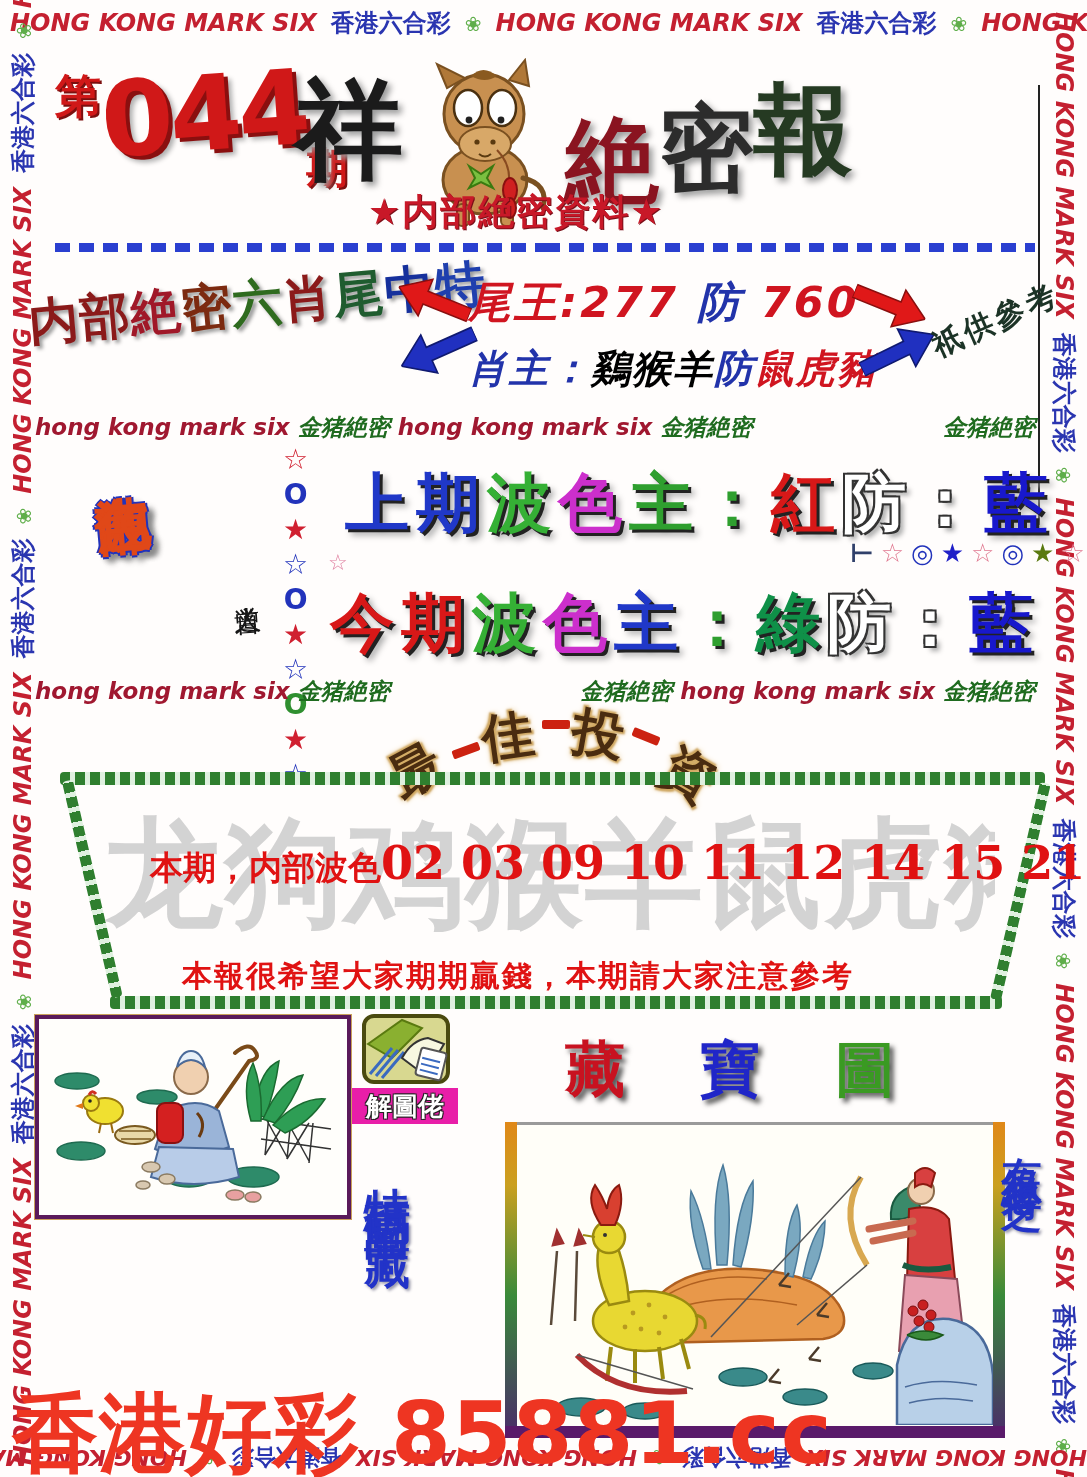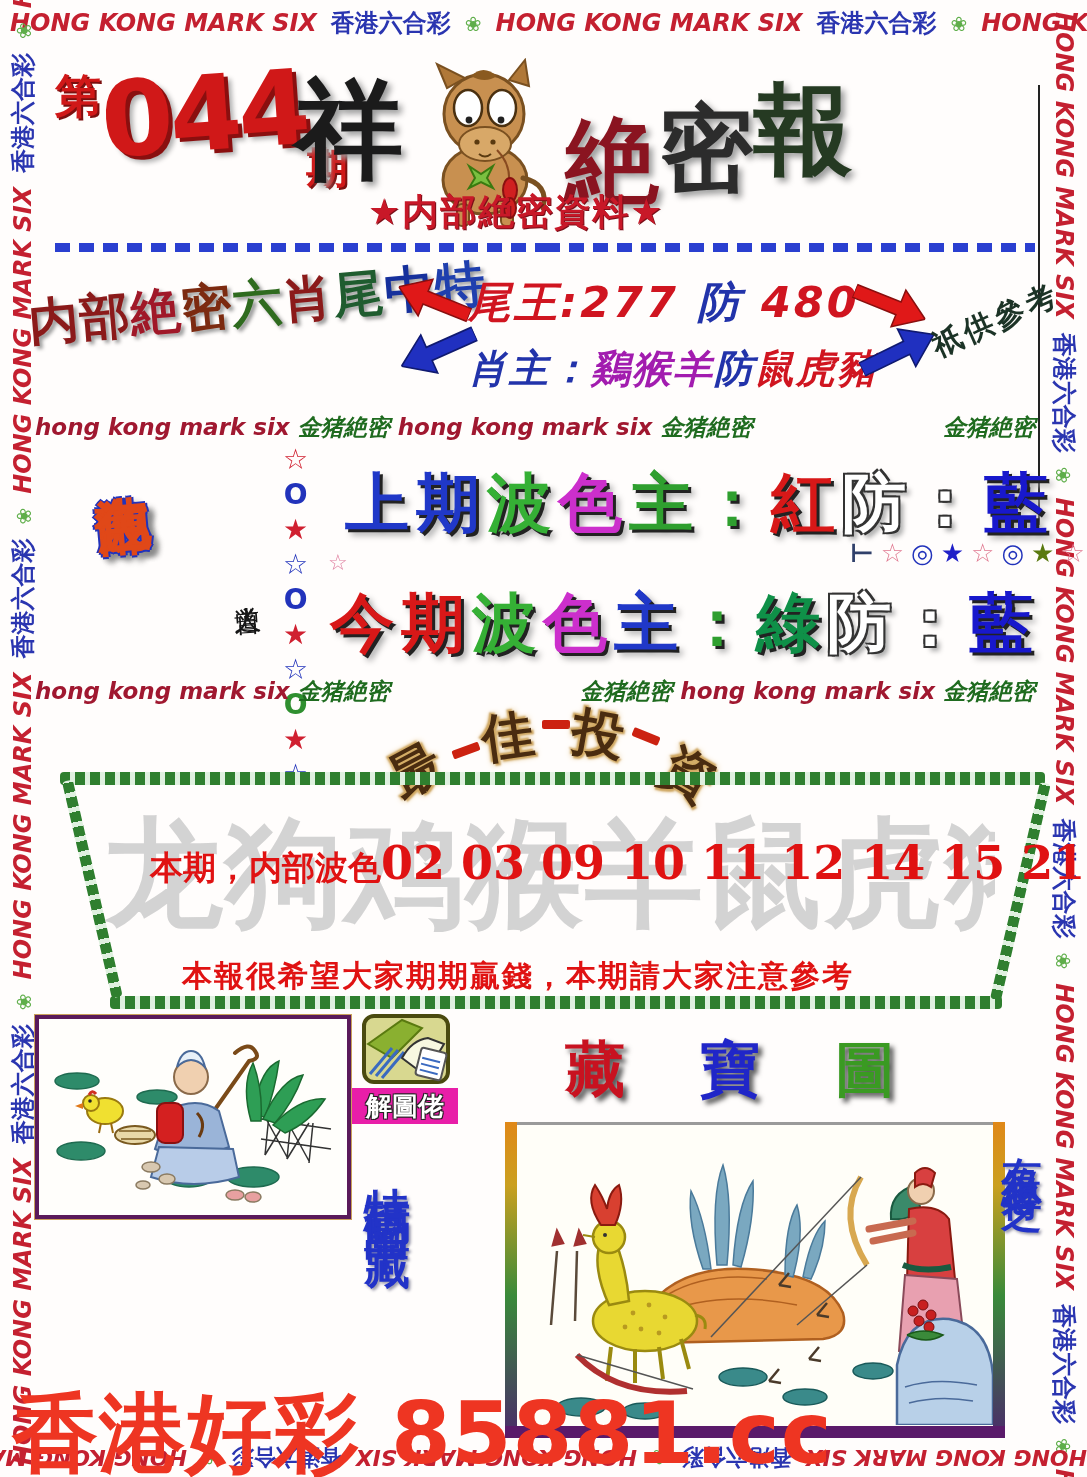--- a/index.html
+++ b/index.html
@@ -172,22 +172,22 @@
 
   <div id="tips-heading" class="abs"><span style="color: rgb(139, 26, 26);">内</span><span style="color: rgb(139, 26, 26);">部</span><span style="color: rgb(160, 24, 40);">絶</span><span style="color: rgb(124, 42, 16);">密</span><span style="color: rgb(47, 107, 31);">六</span><span style="color: rgb(139, 26, 26);">肖</span><span style="color: rgb(31, 92, 47);">尾</span><span style="color: rgb(22, 48, 156);">中</span><span style="color: rgb(31, 63, 174);">特</span></div>
 
   <svg class="arrow-svg" style="left:396px;top:278px;transform:rotate(22deg);" width="76" height="46" viewBox="0 0 100 60">
     <polygon points="0,30 38,4 38,21 100,21 100,39 38,39 38,56" fill="#e01818" stroke="#8a0f0f" stroke-width="2"></polygon>
   </svg>
   <svg class="arrow-svg" style="left:398px;top:326px;transform:rotate(-24deg);" width="80" height="48" viewBox="0 0 100 60">
     <polygon points="0,30 38,4 38,21 100,21 100,39 38,39 38,56" fill="#2030c0" stroke="#101a70" stroke-width="2"></polygon>
   </svg>
 
-  <div id="tail-king" class="abs"><span style="color: rgb(208, 21, 32);">尾王:</span><span style="color: rgb(208, 21, 32);">277</span><span style="color: rgb(34, 51, 170);"> 防 </span><span style="color: rgb(208, 21, 32);">480</span></div>
-  <div id="zodiac-main" class="abs"><span style="color: rgb(34, 51, 170);">肖主：</span><span style="color: #a21caf;">鷄猴羊</span><span style="color: rgb(34, 51, 170);">防</span><span style="color: rgb(208, 21, 32);">鼠虎豬</span></div>
+  <div id="tail-king" class="abs"><span style="color: rgb(208, 21, 32);">尾王:</span><span style="color: rgb(208, 21, 32);">277</span><span style="color: rgb(34, 51, 170);"> 防 </span><span style="color: rgb(208, 21, 32);">760</span></div>
+  <div id="zodiac-main" class="abs"><span style="color: rgb(34, 51, 170);">肖主：</span><span style="color: #000000;">鷄猴羊</span><span style="color: rgb(34, 51, 170);">防</span><span style="color: rgb(208, 21, 32);">鼠虎豬</span></div>
 
   <svg class="arrow-svg" style="left:852px;top:282px;transform:rotate(22deg);" width="76" height="46" viewBox="0 0 100 60">
     <polygon points="100,30 62,4 62,21 0,21 0,39 62,39 62,56" fill="#e01818" stroke="#8a0f0f" stroke-width="2"></polygon>
   </svg>
   <svg class="arrow-svg" style="left:858px;top:328px;transform:rotate(-26deg);" width="80" height="48" viewBox="0 0 100 60">
     <polygon points="100,30 62,4 62,21 0,21 0,39 62,39 62,56" fill="#2030c0" stroke="#101a70" stroke-width="2"></polygon>
   </svg>
 
   <div id="side-note" class="abs">祇供參考</div>
 

